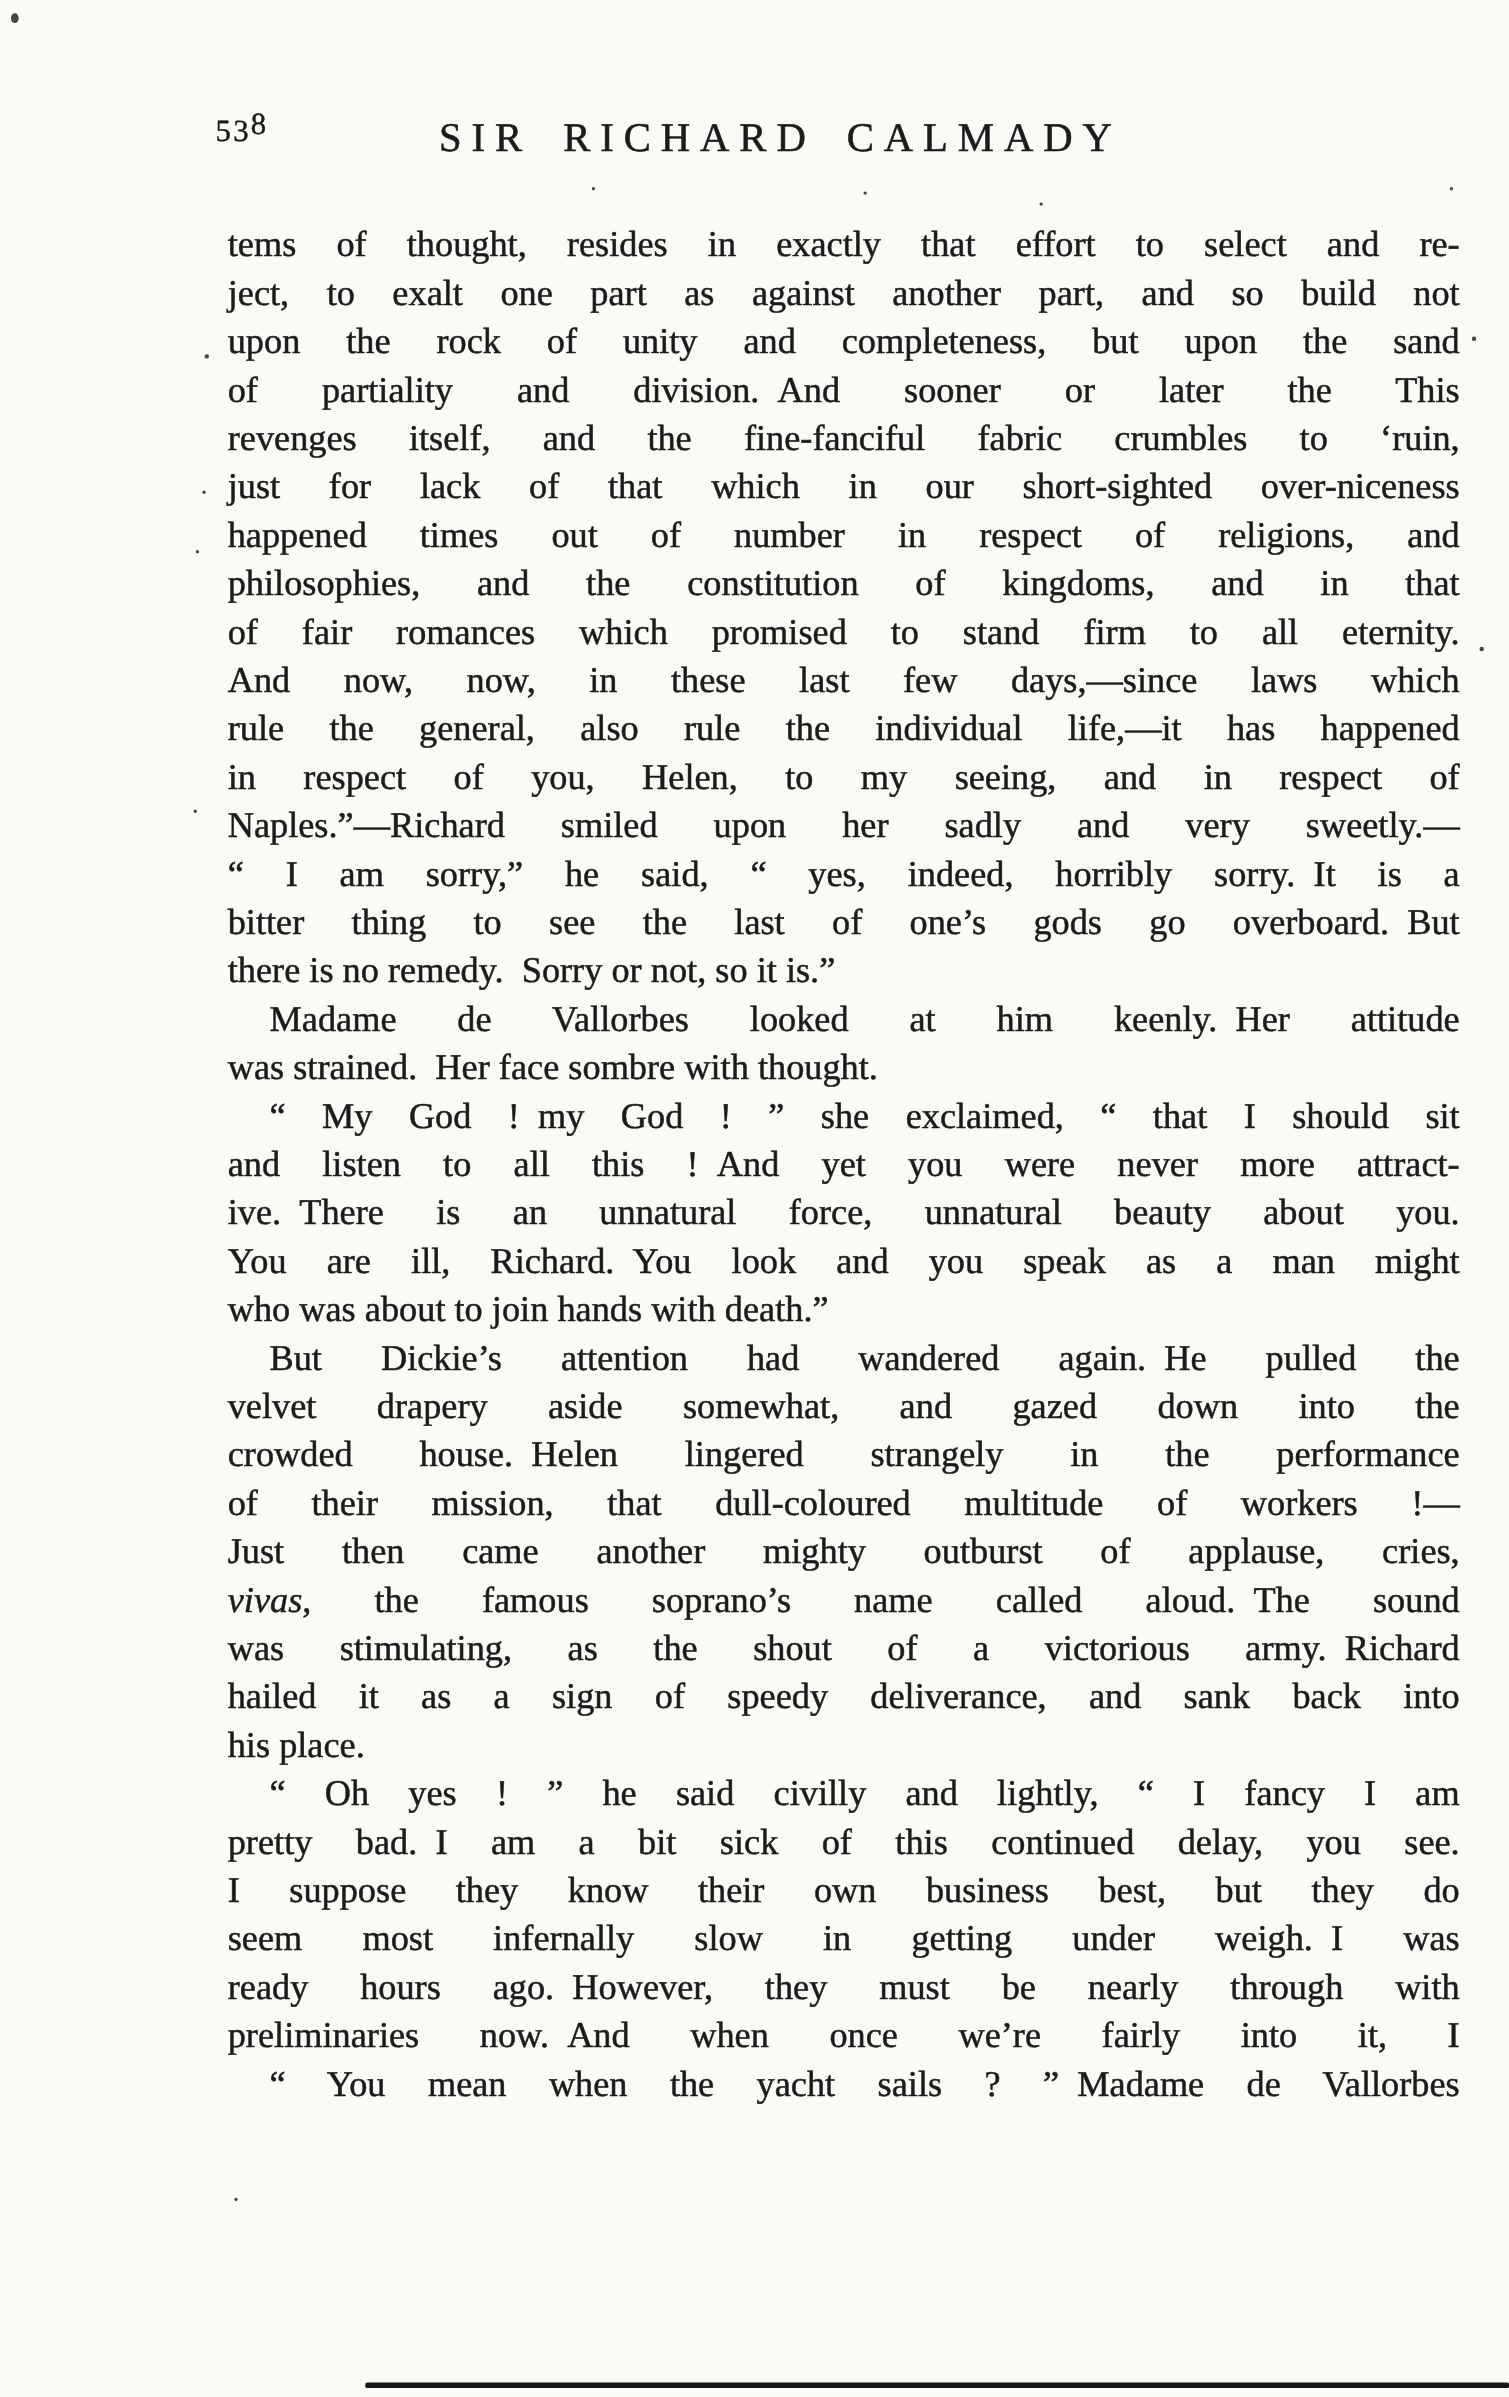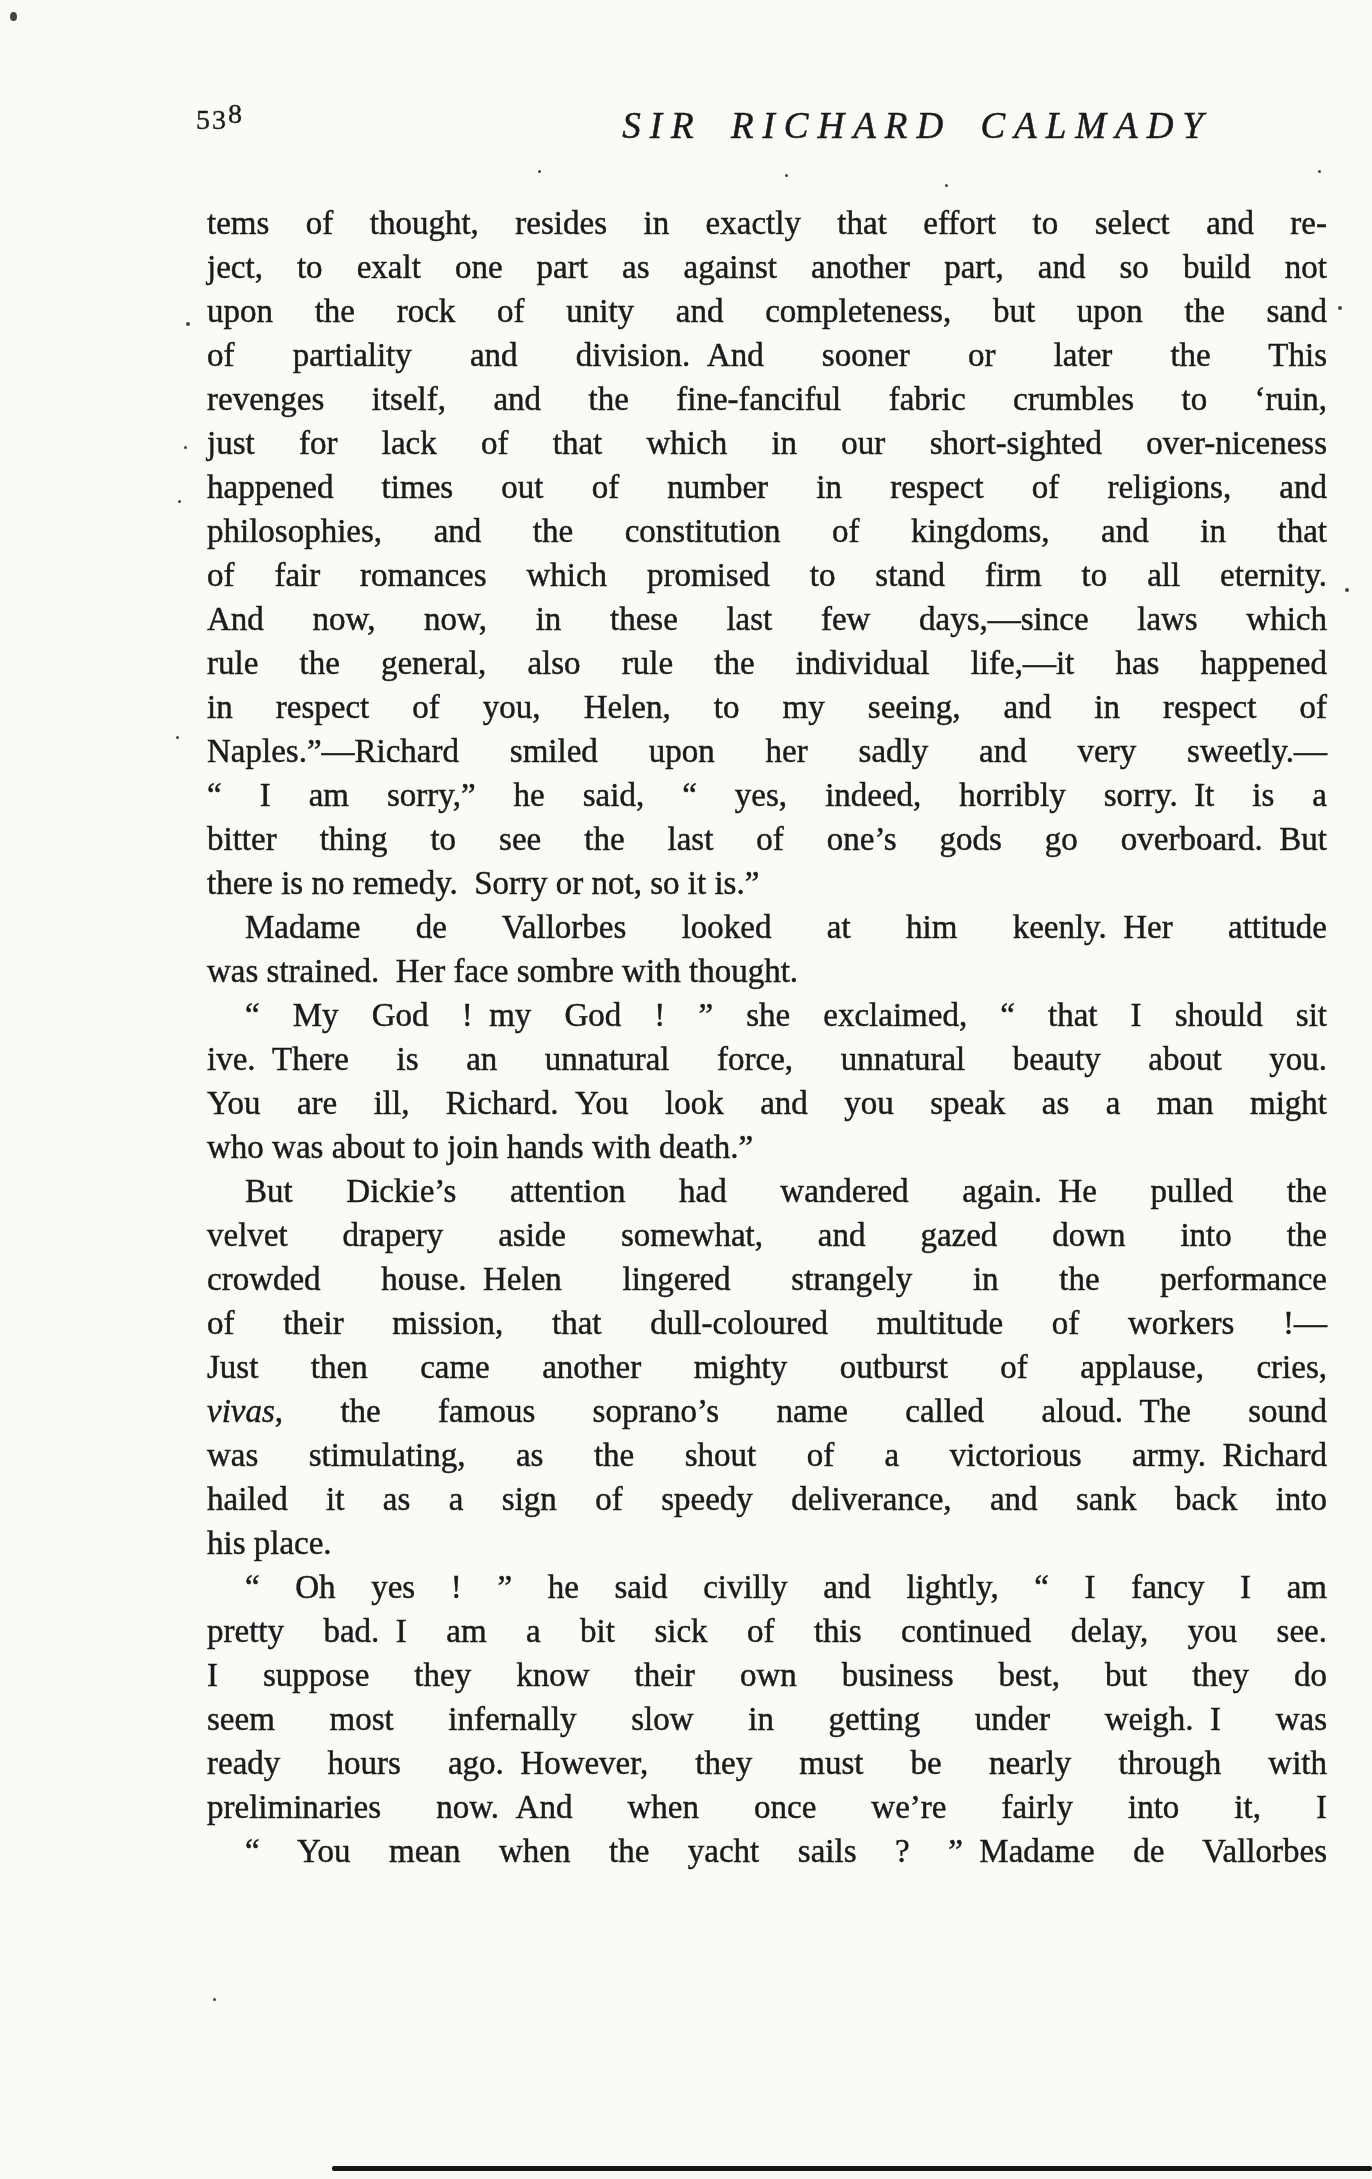--- a/index.html
+++ b/index.html
@@ -11,25 +11,24 @@
   }
   .page{position:absolute;inset:0;}
   .running-head{position:absolute;top:104px;left:0;width:1372px;height:50px;}
   .pagenum{
     position:absolute;left:196px;top:0;
     font-size:28px;letter-spacing:2px;
     -webkit-text-stroke:0.4px currentColor;
   }
   .pagenum .raise{display:inline-block;transform:translateY(-6px);}
   .head-title{
-    position:absolute;left:207px;top:0;width:1005px;text-align:right;
+    position:absolute;left:207px;top:0;width:1005px;text-align:center;
     font-size:37px;letter-spacing:9px;word-spacing:10px;
     -webkit-text-stroke:0.5px currentColor;
     white-space:nowrap;
-    font-style:italic;
   }
   .body-text{
     position:absolute;left:207px;top:201px;width:1120px;
     font-size:33px;line-height:44px;
     -webkit-text-stroke:0.45px currentColor;
   }
   .para{margin:0;}
   .line{
     height:44px;
     text-align:justify;
@@ -70,20 +69,21 @@
         <div class="line"><span>“ I am sorry,” he said, “ yes, indeed, horribly sorry. It is a</span></div>
         <div class="line"><span>bitter thing to see the last of one’s gods go overboard. But</span></div>
         <div class="line pend"><span>there is no remedy. Sorry or not, so it is.”</span></div>
       </div>
       <div class="para">
         <div class="line ind"><span>Madame de Vallorbes looked at him keenly. Her attitude</span></div>
         <div class="line pend"><span>was strained. Her face sombre with thought.</span></div>
       </div>
       <div class="para">
         <div class="line ind"><span>“ My God ! my God ! ” she exclaimed, “ that I should sit</span></div>
+        <div class="line"><span>and listen to all this ! And yet you were never more attract-</span></div>
         <div class="line"><span>ive. There is an unnatural force, unnatural beauty about you.</span></div>
         <div class="line"><span>You are ill, Richard. You look and you speak as a man might</span></div>
         <div class="line pend"><span>who was about to join hands with death.”</span></div>
       </div>
       <div class="para">
         <div class="line ind"><span>But Dickie’s attention had wandered again. He pulled the</span></div>
         <div class="line"><span>velvet drapery aside somewhat, and gazed down into the</span></div>
         <div class="line"><span>crowded house. Helen lingered strangely in the performance</span></div>
         <div class="line"><span>of their mission, that dull-coloured multitude of workers !—</span></div>
         <div class="line"><span>Just then came another mighty outburst of applause, cries,</span></div>

